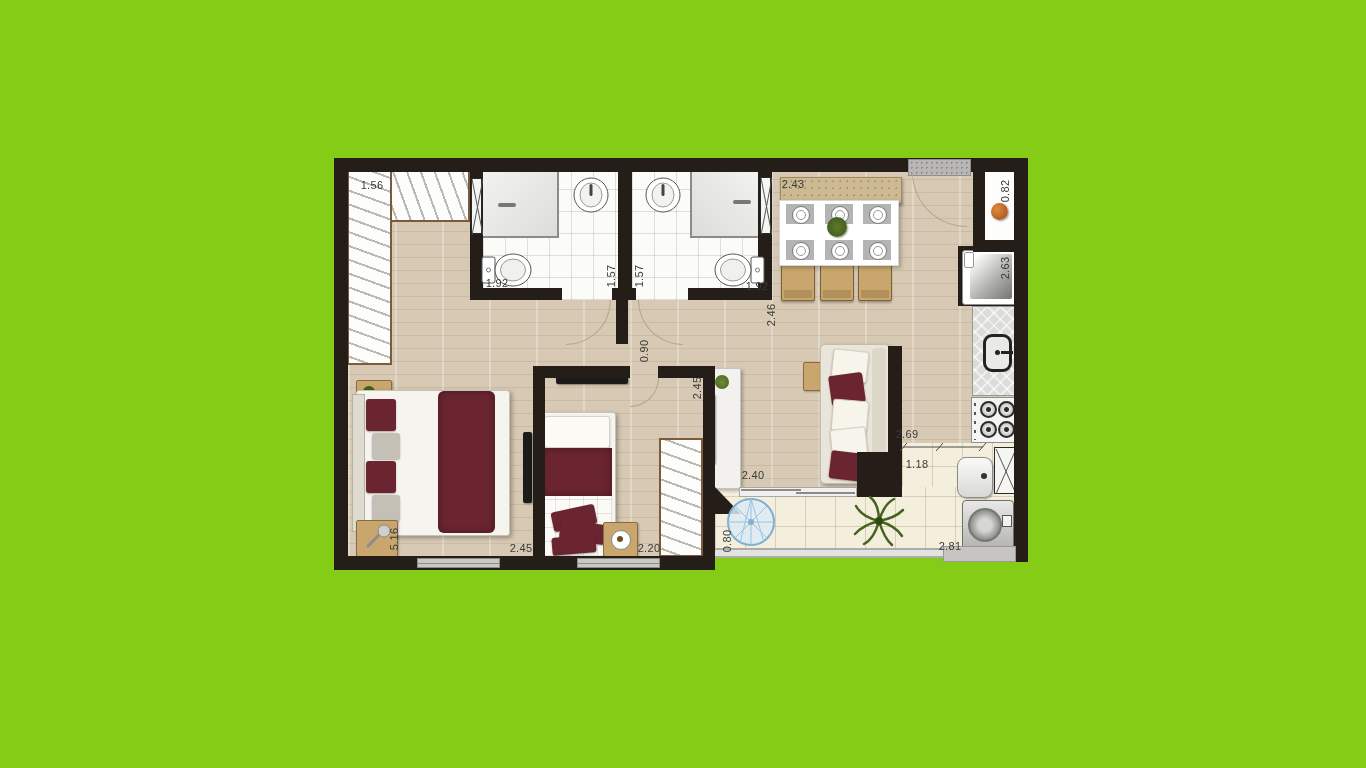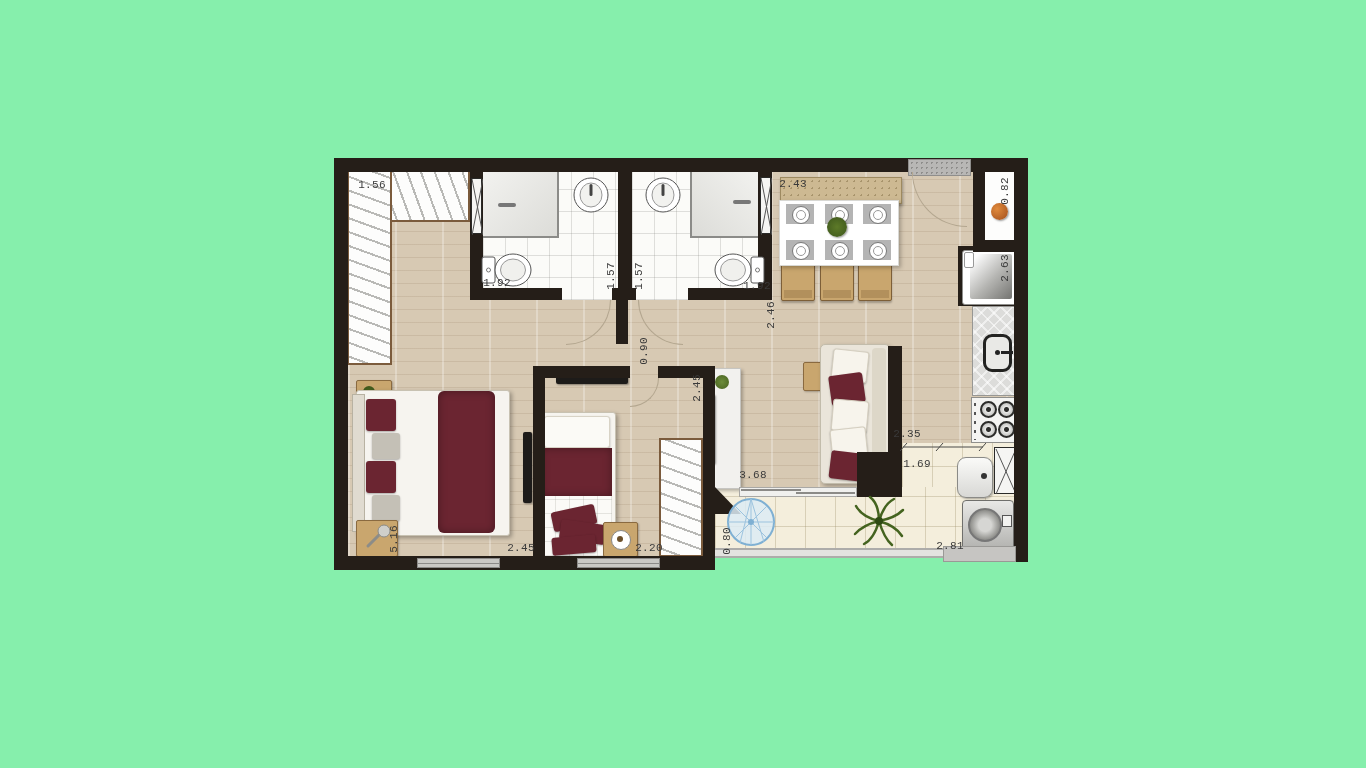--- a/index.html
+++ b/index.html
@@ -1,17 +1,17 @@
 <!DOCTYPE html>
 <html><head>
 <meta charset="utf-8">
 <style>
   html,body{margin:0;padding:0;background:#fff;}
-  .canvas{position:relative;width:1366px;height:768px;background:#86efac;overflow:hidden;
-          font-family:Liberation Mono, monospace;}
+  .canvas{position:relative;width:1366px;height:768px;background:#84cc16;overflow:hidden;
+          font-family:Liberation Sans, sans-serif;}
   .abs{position:absolute;}
   
   .wall{position:absolute;background:#251e18;}
   
   .wood{position:absolute;background-color:#d7c9b3;
     background-image:
       repeating-linear-gradient(90deg, rgba(255,255,255,.28) 0 2px, rgba(255,255,255,0) 2px 47px),
       repeating-linear-gradient(0deg, rgba(110,80,50,.12) 0 1px, rgba(0,0,0,0) 1px 13px);}
   .btile{position:absolute;background-color:#fbfbf8;
     background-image:
@@ -275,23 +275,23 @@
   <span class="dim" style="left:497px;top:283px;">1.92</span>
   <span class="dim v" style="left:611px;top:276px;">1.57</span>
   <span class="dim v" style="left:639px;top:276px;">1.57</span>
   <span class="dim" style="left:757px;top:286px;">1.92</span>
   <span class="dim" style="left:793px;top:184px;">2.43</span>
   <span class="dim v" style="left:1005px;top:191px;">0.82</span>
   <span class="dim v" style="left:1005px;top:268px;">2.63</span>
   <span class="dim v" style="left:771px;top:315px;">2.46</span>
   <span class="dim v" style="left:644px;top:351px;">0.90</span>
   <span class="dim v" style="left:697px;top:388px;">2.45</span>
-  <span class="dim" style="left:753px;top:475px;">3.68</span>
-  <span class="dim" style="left:907px;top:434px;">2.35</span>
-  <span class="dim" style="left:917px;top:464px;">1.69</span>
+  <span class="dim" style="left:753px;top:475px;">2.40</span>
+  <span class="dim" style="left:907px;top:434px;">2.69</span>
+  <span class="dim" style="left:917px;top:464px;">1.18</span>
   <span class="dim v" style="left:394px;top:539px;">5.16</span>
   <span class="dim" style="left:521px;top:548px;">2.45</span>
   <span class="dim" style="left:649px;top:548px;">2.20</span>
   <span class="dim v" style="left:727px;top:541px;">0.80</span>
   <span class="dim" style="left:950px;top:546px;">2.81</span>
 
   <div class="abs" style="left:991px;top:203px;width:17px;height:17px;border-radius:50%;background:radial-gradient(circle at 35% 35%,#e08a3c,#a14d1b);box-shadow:1px 1px 2px rgba(0,0,0,.4);z-index:6;"></div>
 
 </div>
 

